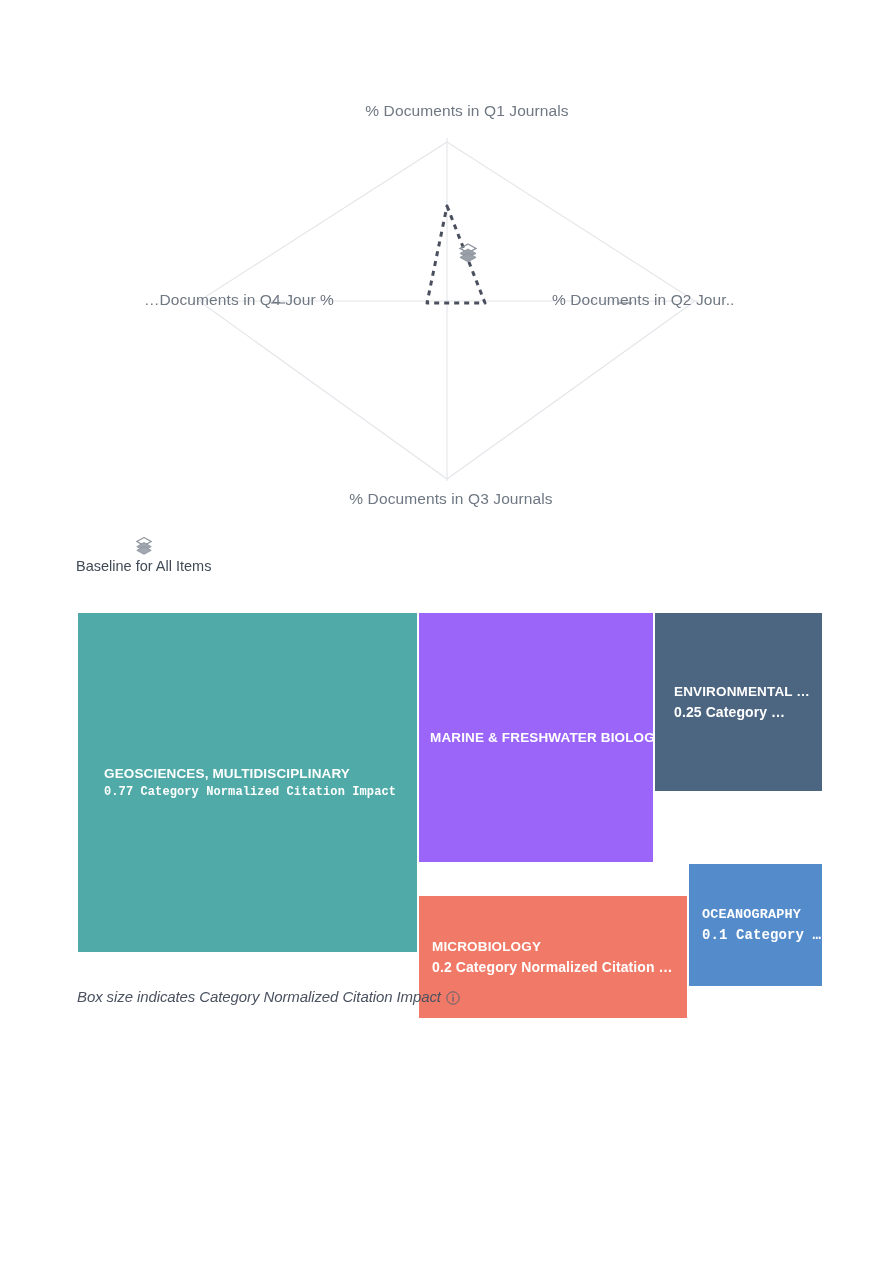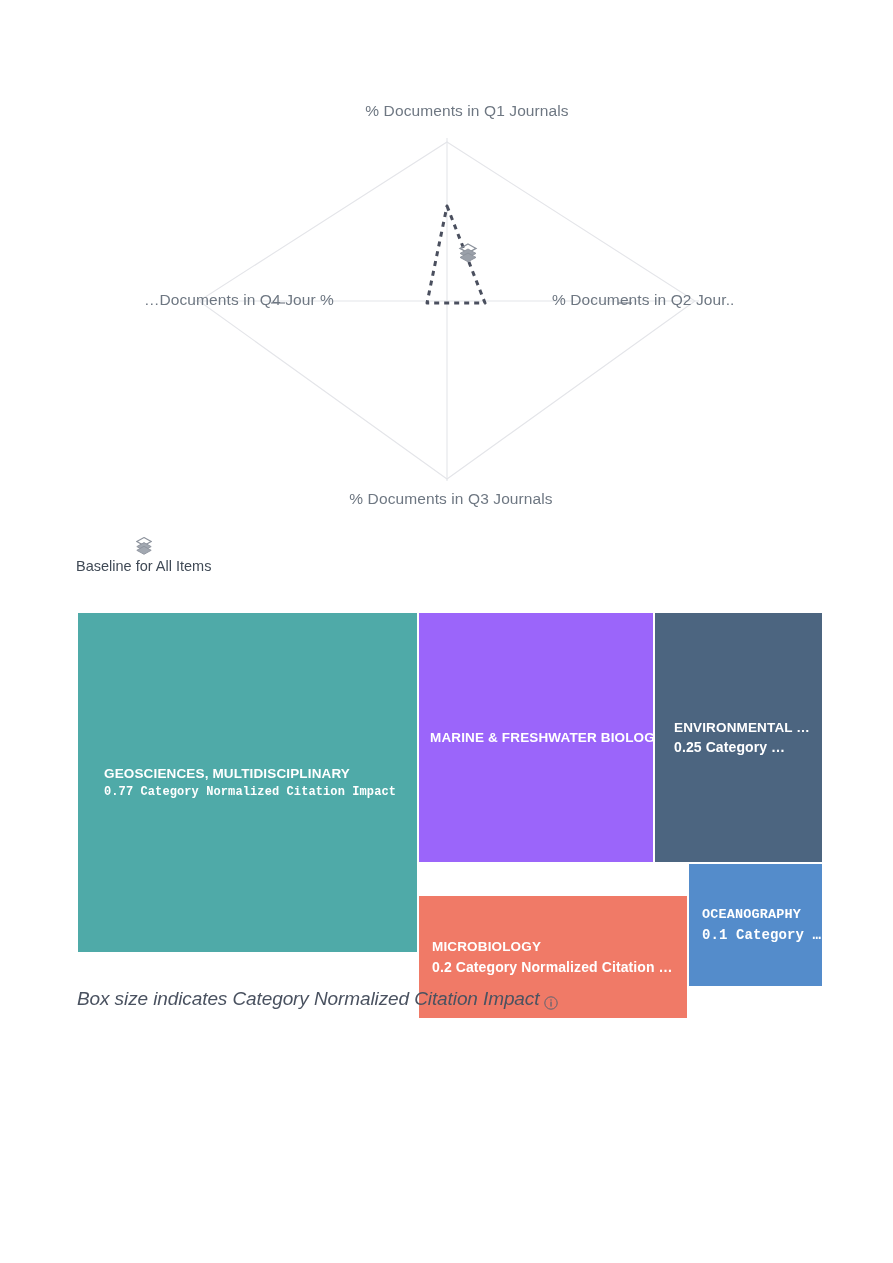--- a/index.html
+++ b/index.html
@@ -132,21 +132,21 @@
   }
   #tile-geosciences .tm-name,
   #tile-geosciences .tm-value { padding-left: 26px; }
   #tile-geosciences .tm-name { font-size: 13.5px; }
   #tile-geosciences .tm-value { font-size: 12px; font-family: Liberation Mono, monospace; }
 
   #tile-marine {
     left: 341px; top: 0px;   width: 234px; height: 249px;
   }
   #tile-environmental {
-    left: 577px; top: 0px;   width: 167px; height: 249px;
+    left: 577px; top: 0px;   width: 167px; height: 178px;
   }
   #tile-microbiology {
     left: 341px; top: 251px; width: 268px; height: 122px; margin-top: 32px;
   }
   #tile-oceanography {
     left: 611px; top: 251px; width: 133px; height: 122px; font-family: Liberation Mono, monospace;
   }
   #tile-environmental .tm-name,
   #tile-environmental .tm-value { padding-left: 19px; }
   #tile-oceanography .tm-name,
@@ -159,21 +159,21 @@
   
   #treemap-caption {
     position: absolute;
     left: 77px;
     top: 988px;
     display: flex;
     align-items: center;
     gap: 5px;
     font-family: "Liberation Sans", sans-serif;
     font-style: italic;
-    font-size: 19px;
+    font-size: 15px;
     color: #4a5260;
     letter-spacing: -0.1px;
   }
   .info-icon {
     display: inline-block;
     width: 14px;
     height: 14px;
     flex: 0 0 14px;
     position: relative;
     top: 1px;

